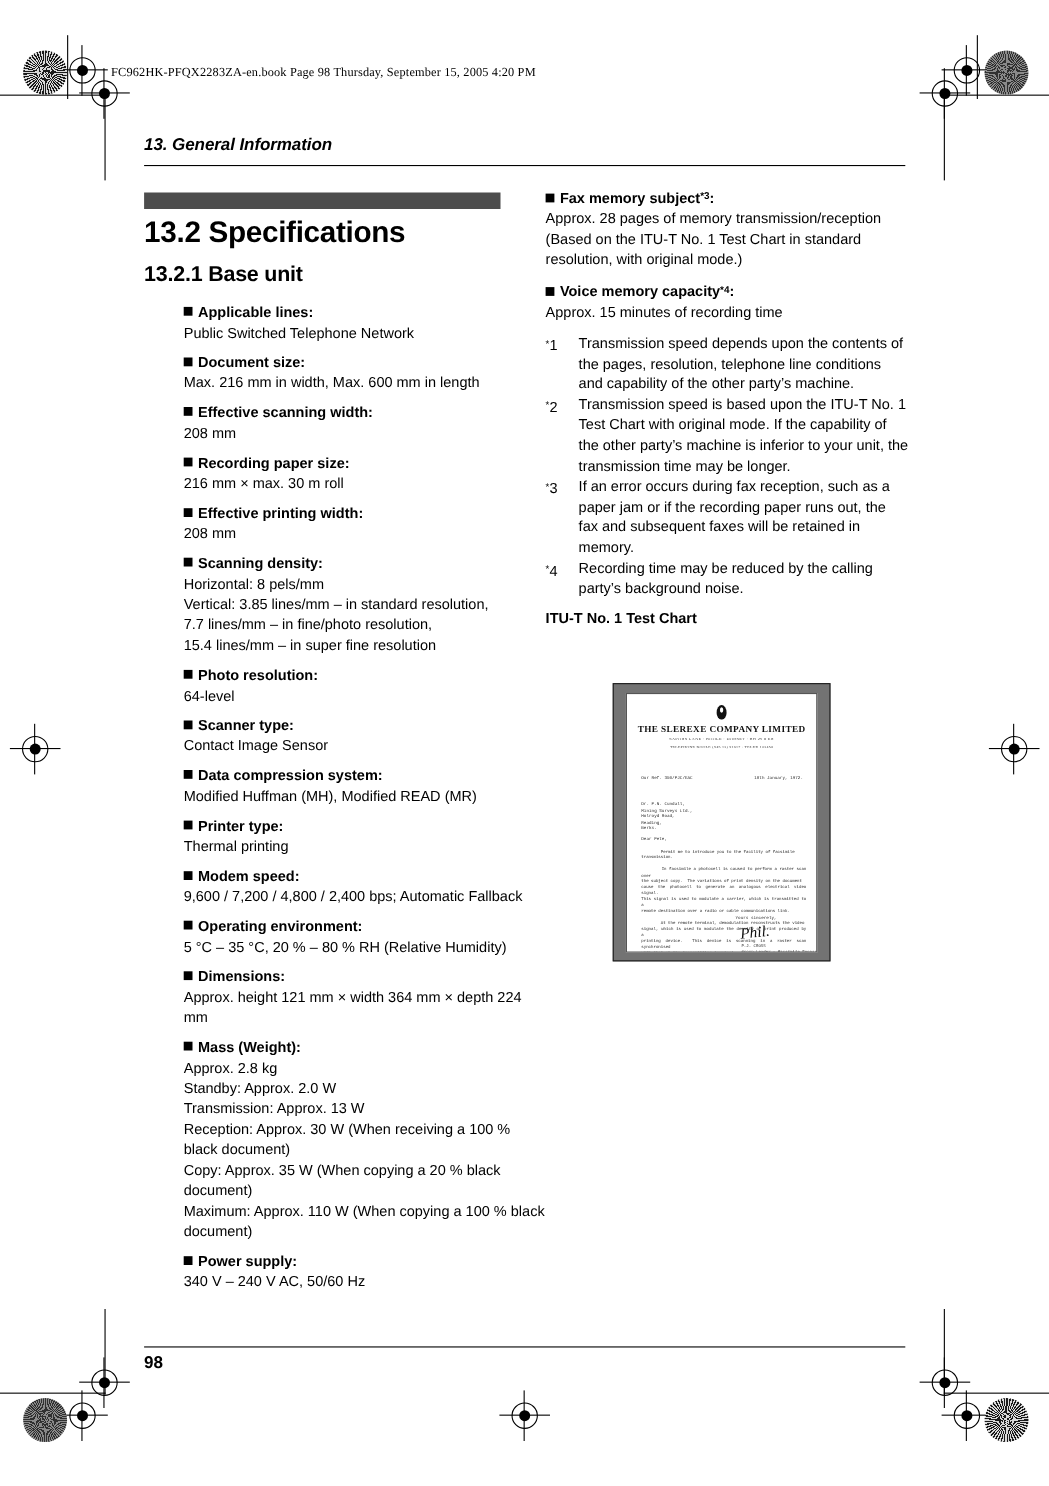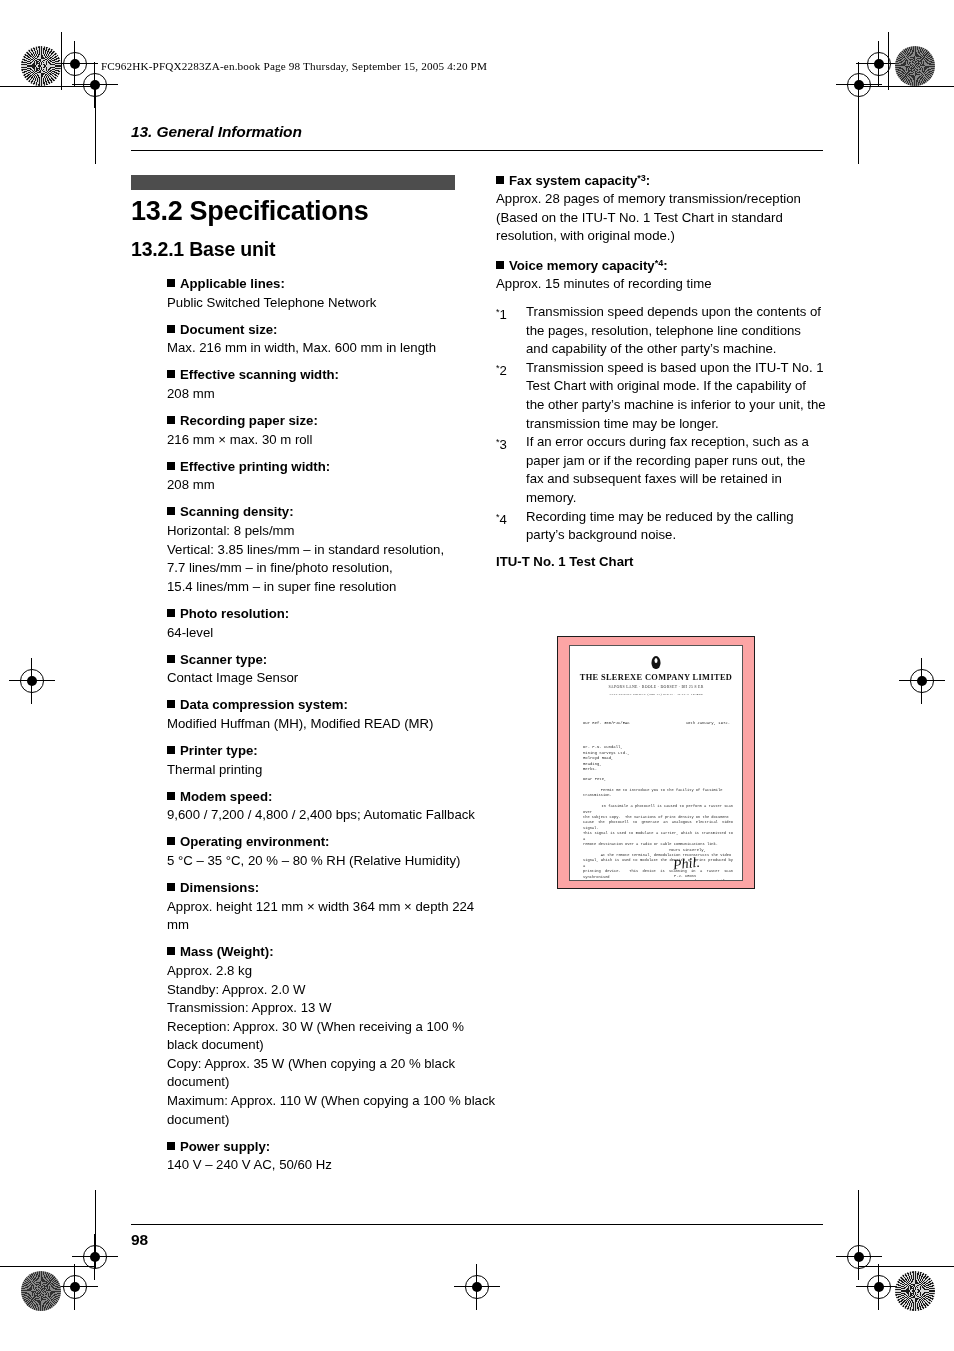--- a/index.html
+++ b/index.html
@@ -150,24 +150,23 @@
     margin-top: 8px;
     font-size: 13.2px;
   }
 
   
   .chart-frame {
     position: absolute;
     left: 557px; top: 605px;
     width: 198px; height: 253px;
     border: 1.6px solid #1c1c1c;
-    background: #fca5a5;
+    background: #737373;
     box-sizing: border-box;
     overflow: hidden;
-    margin-top: 15px;
   }
   .chart-inner {
     position: absolute;
     left: 11px; top: 8px;
     right: 11px; bottom: 7px;
     background: #ffffff;
     border: 0.8px solid #555;
     box-sizing: border-box;
     overflow: hidden;
   }
@@ -478,28 +477,28 @@
           <div>Standby: Approx. 2.0 W</div>
           <div>Transmission: Approx. 13 W</div>
           <div>Reception: Approx. 30 W (When receiving a 100 % black document)</div>
           <div>Copy: Approx. 35 W (When copying a 20 % black document)</div>
           <div>Maximum: Approx. 110 W (When copying a 100 % black document)</div>
         </div>
       </div>
       <div class="spec">
         <div class="spec-term"><span class="bullet"></span><span>Power supply:</span></div>
         <div class="spec-val">
-          <div>140 V – 240 V AC, 50/60 Hz</div>
+          <div>340 V – 240 V AC, 50/60 Hz</div>
         </div>
       </div>
     </div>
 
   <div class="col col-right" id="col-right">
       <div class="spec">
-        <div class="spec-term"><span class="bullet"></span><span>Fax system capacity</span><sup>*3</sup>:</div>
+        <div class="spec-term"><span class="bullet"></span><span>Fax memory subject</span><sup>*3</sup>:</div>
         <div class="spec-val">
           <div>Approx. 28 pages of memory transmission/reception</div>
           <div>(Based on the ITU-T No. 1 Test Chart in standard resolution, with original mode.)</div>
         </div>
       </div>
       <div class="spec">
         <div class="spec-term"><span class="bullet"></span><span>Voice memory capacity</span><sup>*4</sup>:</div>
         <div class="spec-val">
           <div>Approx. 15 minutes of recording time</div>
         </div>

